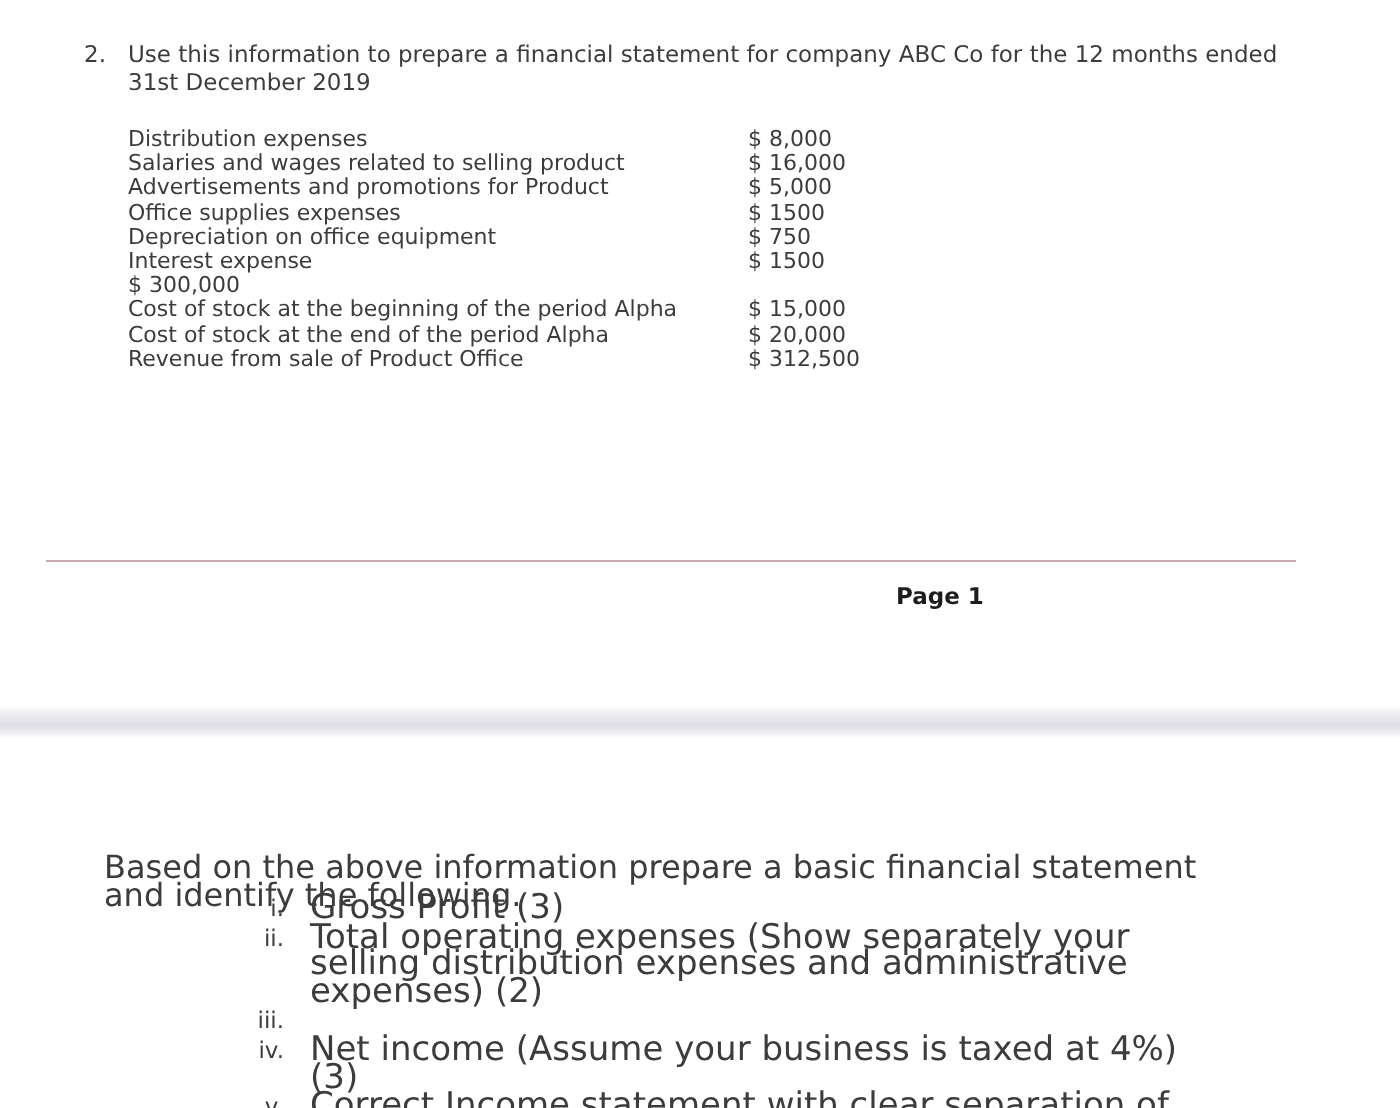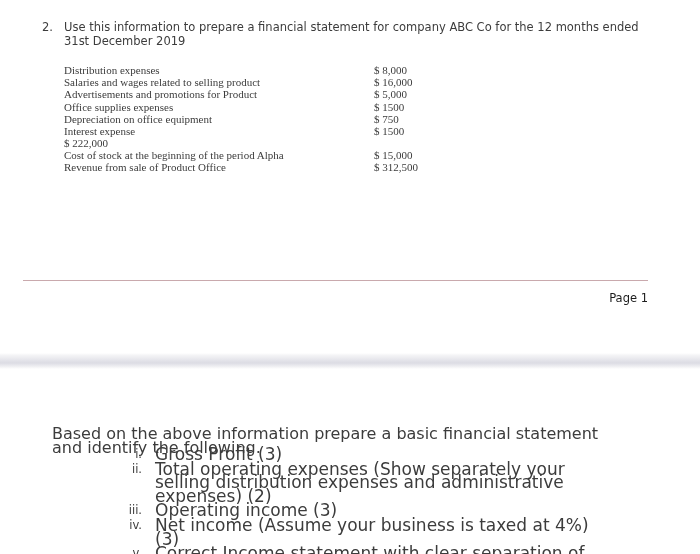--- a/index.html
+++ b/index.html
@@ -47,23 +47,22 @@
 
   
   .items {
     position: absolute;
     left: 64px;
     top: 64px;
     width: 480px;
   }
   .item-row {
     display: flex;
-    align-items: flex-end;
+    align-items: flex-start;
     height: 12.2px;
-    font-family: Liberation Serif, serif;
   }
   .item-label {
     flex: 0 0 310px;
     width: 310px;
     font-size: 11px;
     line-height: 12.2px;
     color: #3c3c3c;
     white-space: nowrap;
   }
   .item-amount {
@@ -80,23 +79,23 @@
     top: 280px;
     width: 625px;
     height: 1px;
     background: #c9a9ad;
   }
   .page-label {
     position: absolute;
     left: 448px;
     top: 291px;
     width: 200px;
-    text-align: right;
-    font-size: 11.5px;
-    font-weight: normal;
+    text-align: left;
+    font-size: 11.5px;
+    font-weight: bold;
     color: #1d1d1d;
   }
 
   
   .page-gap {
     position: absolute;
     left: 0;
     top: 353px;
     width: 700px;
     height: 16px;
@@ -175,27 +174,31 @@
       </div>
       <div class="item-row">
         <span class="item-label">Depreciation on office equipment</span>
         <span class="item-amount">$ 750</span>
       </div>
       <div class="item-row">
         <span class="item-label">Interest expense</span>
         <span class="item-amount">$ 1500</span>
       </div>
       <div class="item-row">
-        <span class="item-amount">$ 222,000</span>
+        <span class="item-amount">$ 300,000</span>
       </div>
       <div class="item-row">
         <span class="item-label">Cost of stock at the beginning of the period Alpha</span>
         <span class="item-amount">$ 15,000</span>
       </div>
       <div class="item-row">
+        <span class="item-label">Cost of stock at the end of the period Alpha</span>
+        <span class="item-amount">$ 20,000</span>
+      </div>
+      <div class="item-row">
         <span class="item-label">Revenue from sale of Product Office</span>
         <span class="item-amount">$ 312,500</span>
       </div>
     </div>
 
   <div class="footer-rule" style="background: rgb(201, 169, 173);"></div>
   <div class="page-label">Page 1</div>
 
   <div class="page-gap"></div>
 
@@ -205,21 +208,20 @@
       <div class="sub-row">
         <span class="sub-num">i.</span>
         <span class="sub-text">Gross Profit (3)</span>
       </div>
       <div class="sub-row">
         <span class="sub-num">ii.</span>
         <span class="sub-text">Total operating expenses (Show separately your selling distribution expenses and administrative expenses) (2)</span>
       </div>
       <div class="sub-row">
         <span class="sub-num">iii.</span>
-        <span class="sub-text">Operating income (3)</span>
       </div>
       <div class="sub-row">
         <span class="sub-num">iv.</span>
         <span class="sub-text">Net income (Assume your business is taxed at 4%) (3)</span>
       </div>
       <div class="sub-row">
         <span class="sub-num">v.</span>
         <span class="sub-text">Correct Income statement with clear separation of items (4)</span>
       </div>
     </div>

